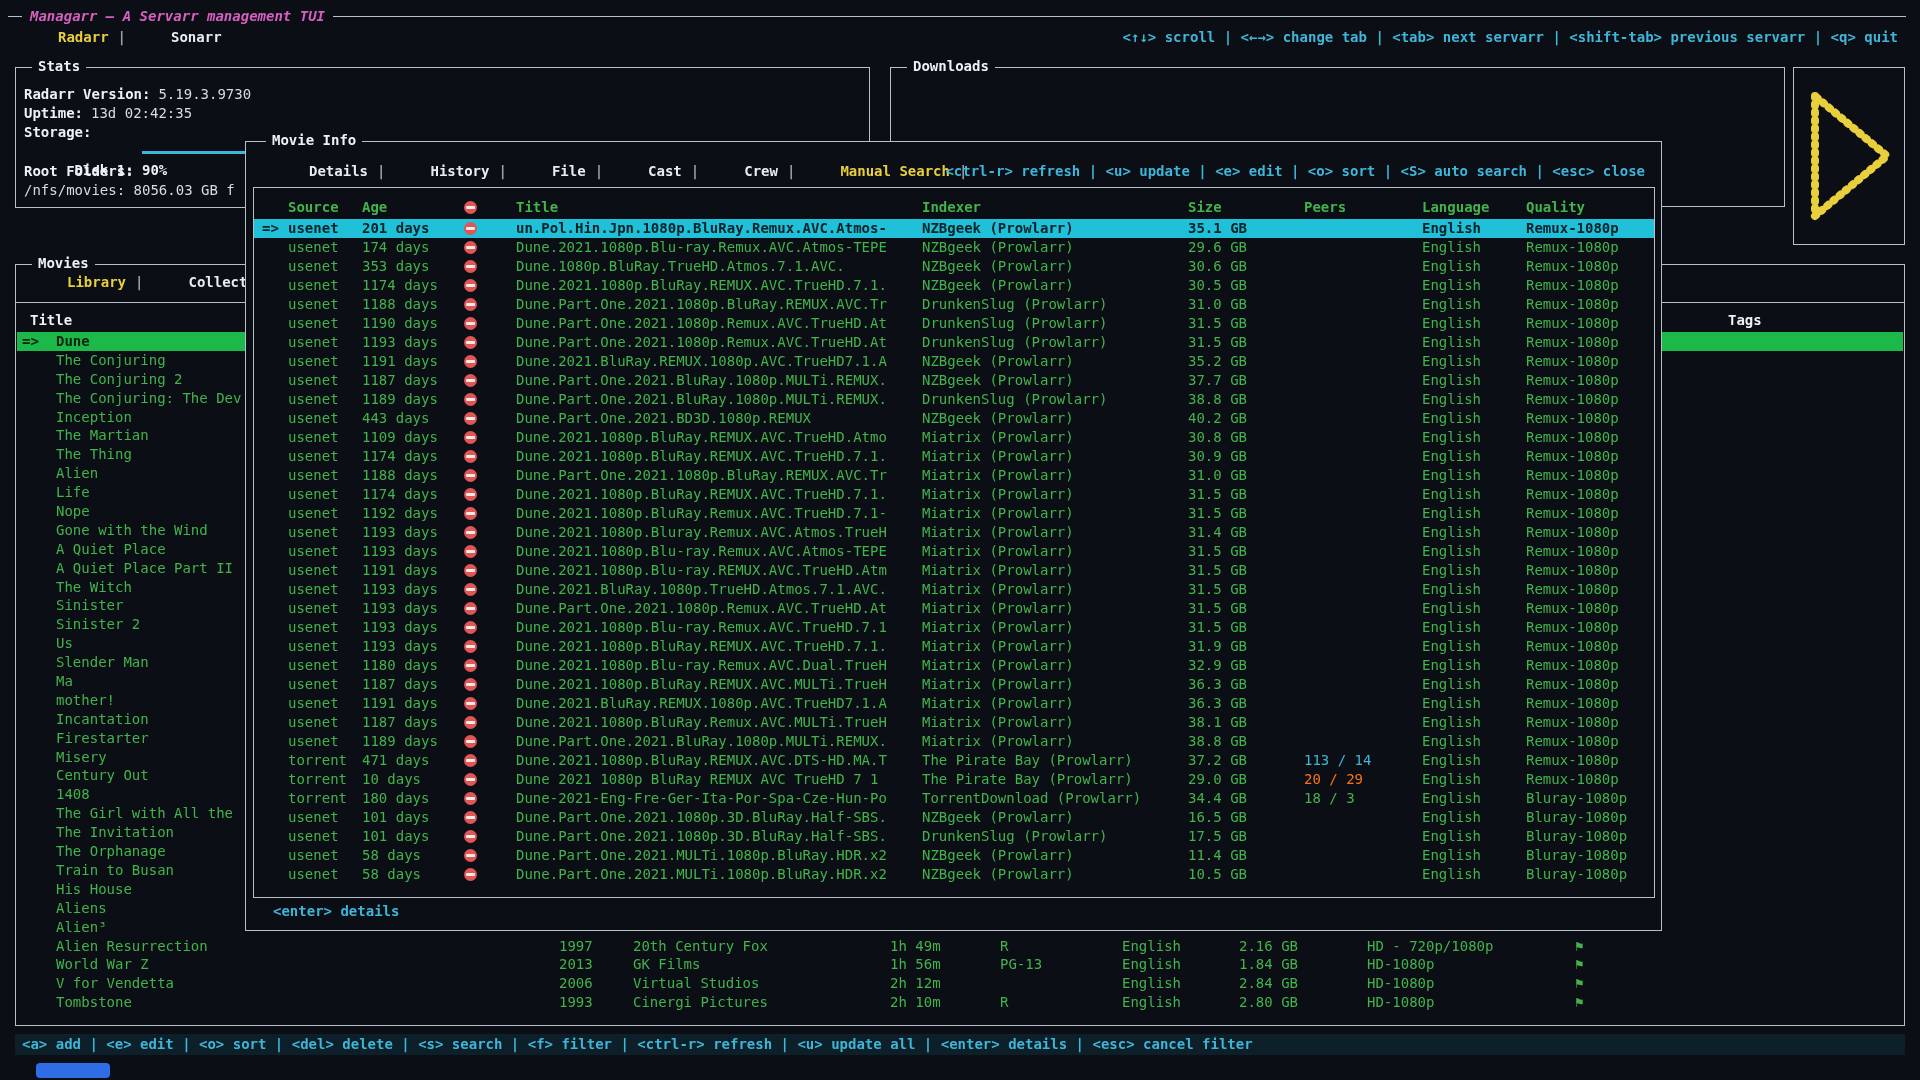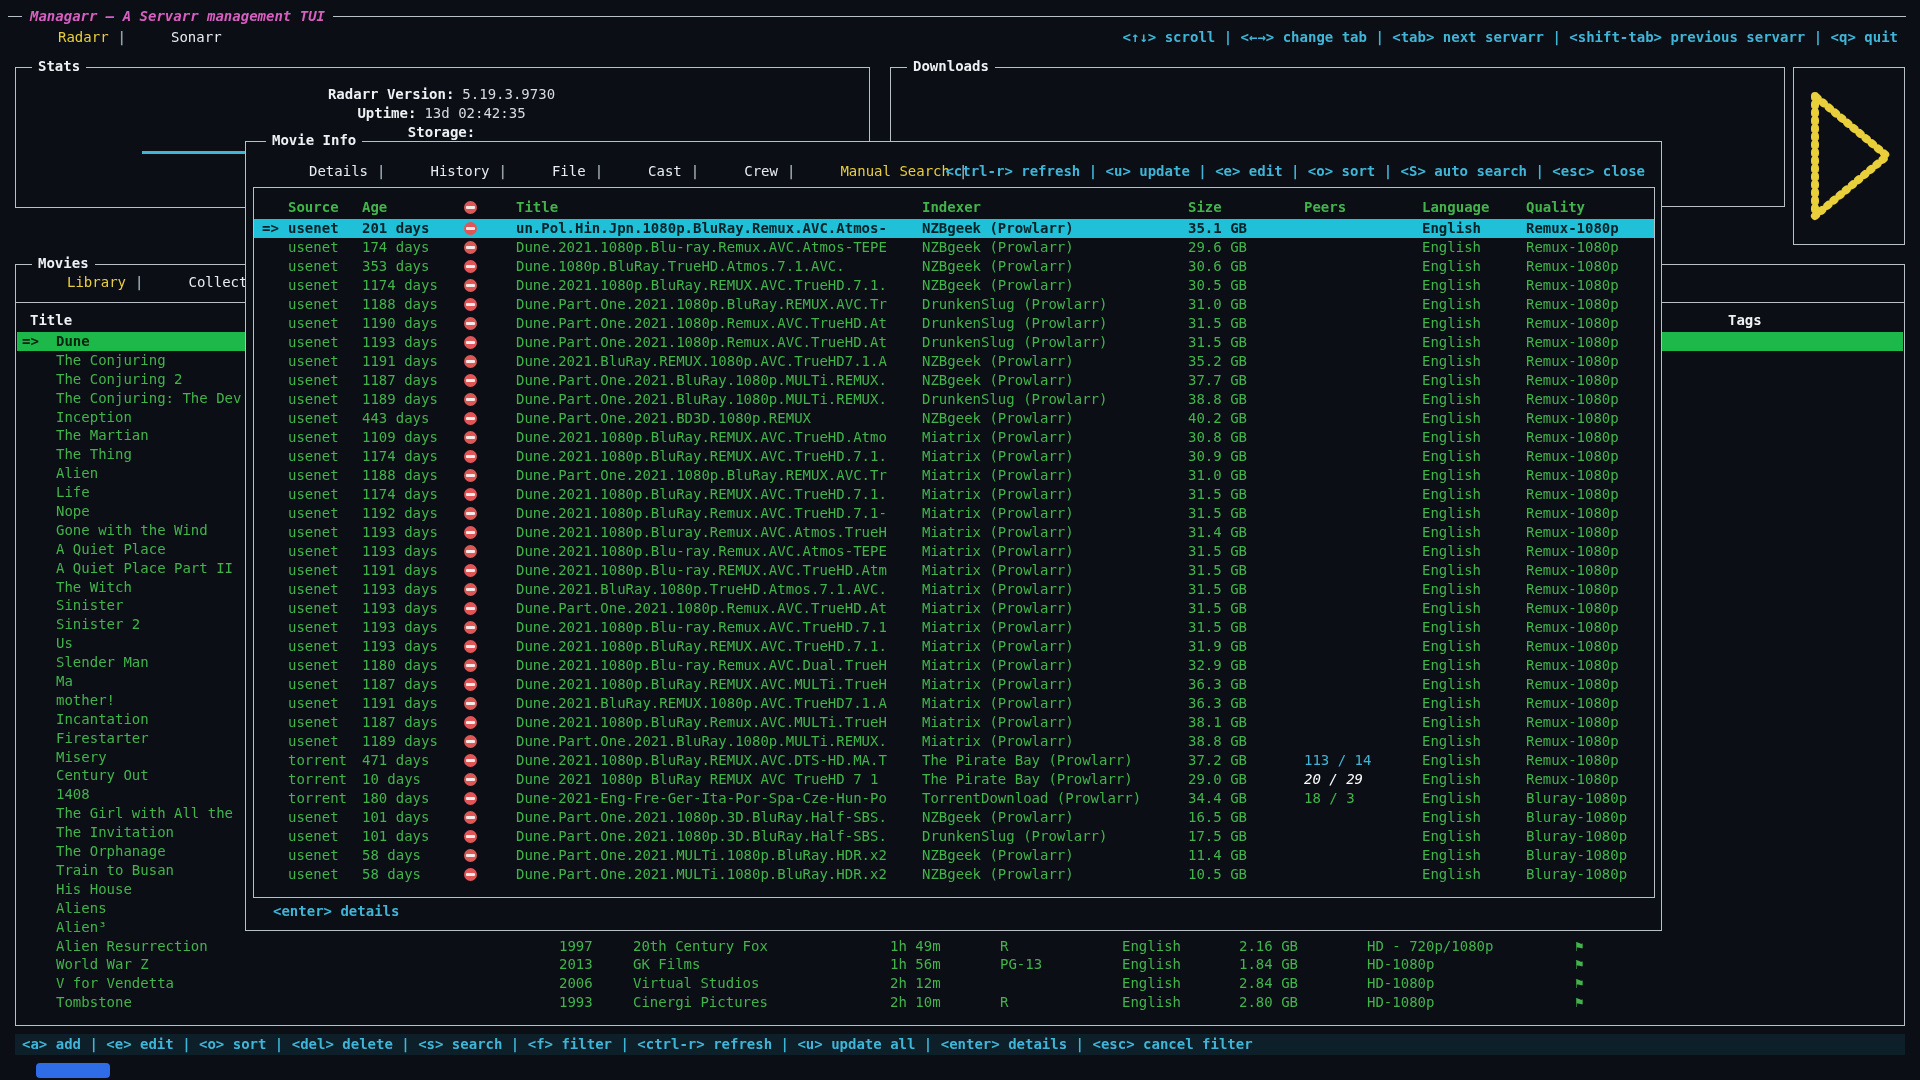--- a/index.html
+++ b/index.html
@@ -12,21 +12,21 @@
   body{font-family:"DejaVu Sans Mono",monospace;font-size:14px;color:var(--text);}
   #app{position:absolute;left:0;top:0;width:1920px;height:1080px;background:var(--bg);}
   .help{color:var(--cyan);font-weight:bold;white-space:pre;}
   .panel{position:absolute;border:1px solid var(--panel-border);background:var(--bg);}
   .panel-title{position:absolute;top:-10px;left:16px;background:var(--bg);padding:0 6px;font-weight:bold;color:#eef2f5;white-space:pre;}
   
   .top-rule{position:absolute;left:8px;right:14px;top:16px;border-top:1px solid var(--panel-border);}
   .app-title{position:absolute;left:22px;top:7px;background:var(--bg);padding:0 8px;color:var(--magenta);font-style:italic;font-weight:bold;white-space:pre;line-height:19px;}
   .tabs{display:flex;align-items:center;white-space:pre;line-height:19px;}
   .tab-item{display:inline-flex;align-items:center;cursor:pointer;}
-  .tab-label{font-weight:normal;color:#e8edf2;padding-left:36px;}
+  .tab-label{font-weight:bold;color:#e8edf2;padding-left:36px;}
   .tab-item.active .tab-label{color:var(--yellow);}
   .sep{color:#93a0aa;margin:0 9px;font-weight:bold;}
   .app-tabs{position:absolute;left:22px;top:28px;}
   .app-tabs .tab-item:last-child .sep{display:none;}
   .top-help{position:absolute;right:22px;top:28px;line-height:19px;}
   
   .stat-line{position:absolute;left:8px;right:10px;height:19px;line-height:19px;white-space:pre;}
   .stat-label{font-weight:bold;color:#eef2f5;}
   .stat-value{color:var(--text);margin-left:8px;}
   .gauge{position:absolute;left:118px;right:4px;top:9px;height:3px;background:#39424e;}
@@ -56,21 +56,21 @@
   .modal-inner{position:absolute;left:7px;top:45px;width:1402px;height:711px;border:1px solid var(--panel-border);}
   .modal-header-row{position:absolute;left:0;right:0;top:10px;height:19px;line-height:19px;}
   .modal-rows{position:absolute;left:0;right:0;top:31px;}
   .relrow{position:relative;height:19px;line-height:19px;cursor:pointer;}
   .rcol{position:absolute;white-space:pre;color:var(--green);}
   .r-prefix{left:8px;} .r-source{left:34px;} .r-age{left:108px;} .r-flag{left:210px;}
   .r-title{left:262px;} .r-indexer{left:668px;} .r-size{left:934px;} .r-peers{left:1050px;}
   .r-lang{left:1168px;} .r-quality{left:1272px;}
   .relrow.selected{background:var(--sel-cyan-bg);}
   .relrow.selected .rcol{color:#042227;font-weight:bold;}
-  .r-peers.cyan{color:var(--cyan);} .r-peers.magenta{color:#ffffff;font-style:italic;} .r-peers.green{color:var(--green);}
+  .r-peers.cyan{color:var(--cyan);} .r-peers.magenta{color:#f97316;} .r-peers.green{color:var(--green);}
   .noicon{position:absolute;width:13px;height:13px;border-radius:50%;background:var(--red);top:3px;}
   .noicon::after{content:"";position:absolute;left:2px;top:5px;width:9px;height:3px;background:#f3eaea;border-radius:1px;}
   .modal-footer{position:absolute;left:27px;top:760px;line-height:19px;}
   
   .keybar{position:absolute;left:15px;top:1034px;width:1890px;height:21px;background:var(--keybar-bg);line-height:21px;padding-left:7px;white-space:pre;}
   .blue-accent{position:absolute;left:36px;top:1063px;width:74px;height:15px;border-radius:4px;background:var(--blue-accent);}
 </style>
 </head>
 <body>
 
@@ -80,21 +80,21 @@
   <span class="app-title">Managarr — A Servarr management TUI</span>
   <div class="tabs app-tabs">
     
   
       <span class="tab-item active"><span class="tab-label">Radarr</span><span class="sep">|</span></span>
     
       <span class="tab-item"><span class="tab-label">Sonarr</span></span>
     </div>
   <span class="top-help help">&lt;↑↓&gt; scroll | &lt;←→&gt; change tab | &lt;tab&gt; next servarr | &lt;shift-tab&gt; previous servarr | &lt;q&gt; quit</span>
 
-  <div class="panel" style="left:15px;top:67px;width:855px;height:141px;text-align:center;">
+  <div class="panel" style="left:15px;top:67px;width:855px;height:141px;">
     <span class="panel-title">Stats</span>
     <div class="stat-line" style="top:17px;"><span class="stat-label">Radarr Version:</span><span class="stat-value">5.19.3.9730</span></div>
     <div class="stat-line" style="top:36px;"><span class="stat-label">Uptime:</span><span class="stat-value">13d 02:42:35</span></div>
     <div class="stat-line" style="top:55px;"><span class="stat-label">Storage:</span></div>
     <div class="stat-line" style="top:74px;">
       <span class="stat-label">Disk 1: 90%</span>
       <div class="gauge"><div class="gauge-fill" style="width: 90%;"></div></div>
     </div>
     <div class="stat-line" style="top:94px;"><span class="stat-label">Root Folders:</span></div>
     <div class="stat-line" style="top:113px;"><span>/nfs/movies: 8056.03 GB f</span></div>

